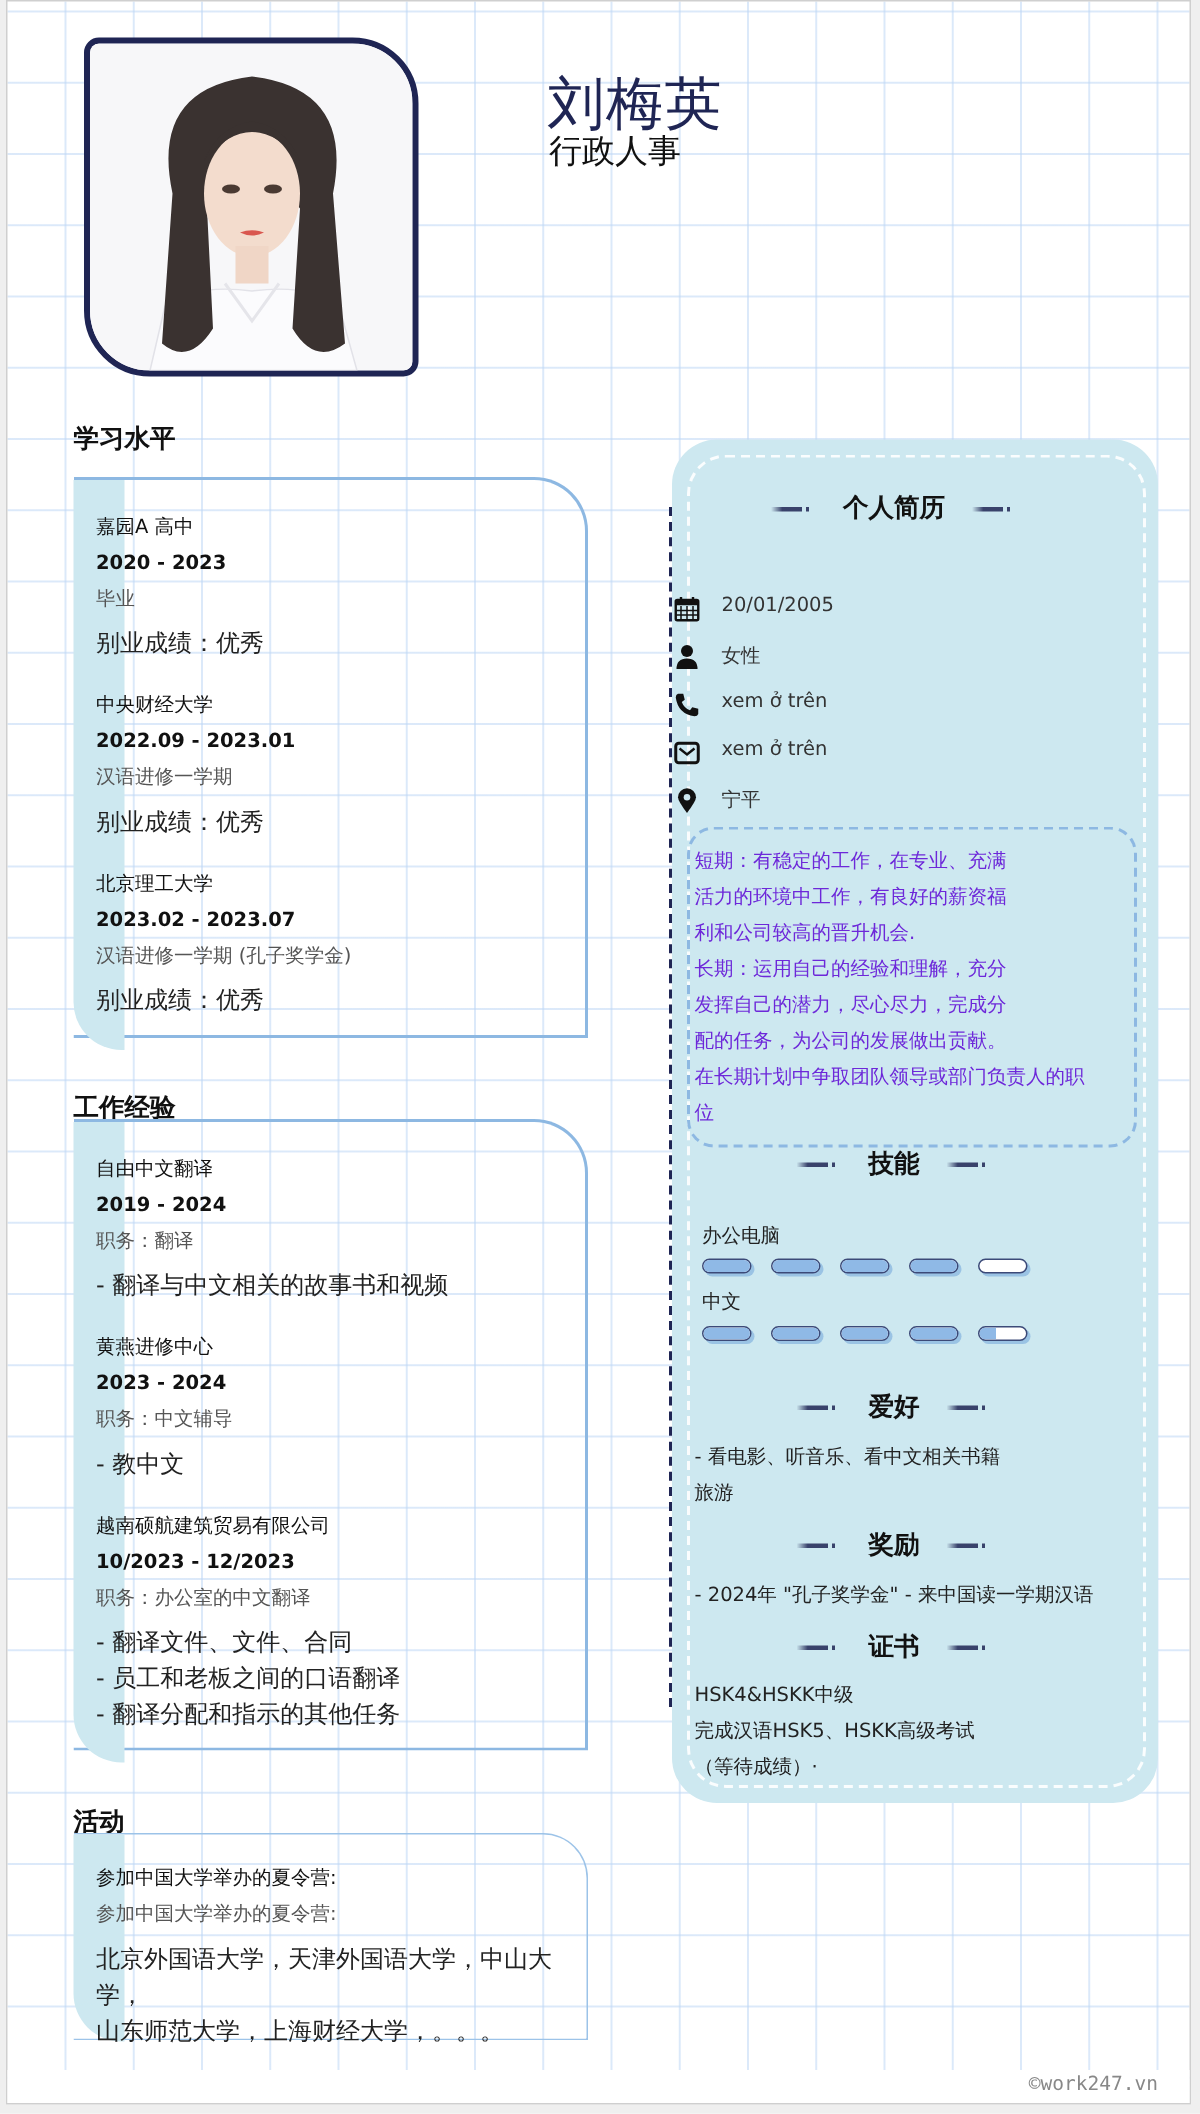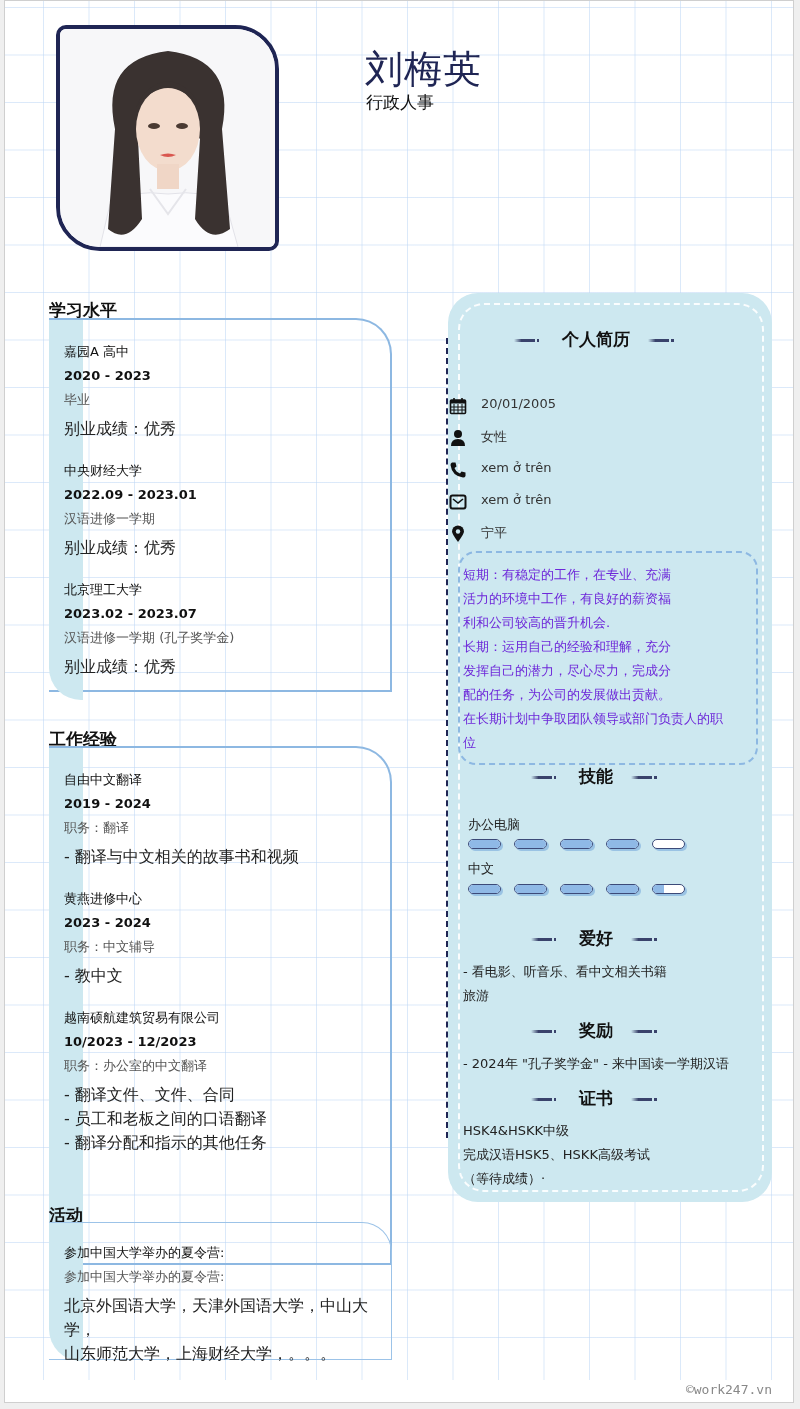--- a/index.html
+++ b/index.html
@@ -20,21 +20,21 @@
   
   .photo {
     position: absolute; left: 51px; top: 24px; width: 223px; height: 226px;
     border: 4px solid #1f2554; border-radius: 10px 44px 10px 44px;
     overflow: hidden; background: #f6f6f8;
   }
   .photo svg { width: 100%; height: 100%; display: block; }
 
   
   .name { position: absolute; left: 360px; top: 44px; font-size: 38px; font-weight: normal; color: #1f2554; letter-spacing: 1px; line-height: 48px; }
-  .job { position: absolute; left: 361px; top: 90px; font-size: 17px; color: #111; line-height: 22px; }
+  .job { position: absolute; left: 361px; top: 90px; font-size: 22px; color: #111; line-height: 22px; }
 
   
   .sec-title { position: absolute; left: 44px; font-size: 17px; font-weight: bold; color: #111; line-height: 22px; }
   .sec-box {
     position: absolute; left: 44px; width: 343px;
     border-top: 2px solid #8db8e2; border-right: 2px solid #8db8e2; border-bottom: 2px solid #8db8e2;
     border-radius: 0 36px 0 0;
   }
   .sec-box.thin { border-width: 1px; border-color: #9cc3e8; }
   .sec-strip {
@@ -110,21 +110,21 @@
       <ellipse cx="94" cy="97" rx="6" ry="3" fill="#4a3a32"></ellipse>
       <ellipse cx="122" cy="97" rx="6" ry="3" fill="#4a3a32"></ellipse>
       <path d="M100 126 Q108 130 116 126 Q108 123 100 126 Z" fill="#d9574f"></path>
       <path d="M90 160 L108 185 L126 160" fill="none" stroke="#e5e5ea" stroke-width="2"></path>
     </svg>
   </div>
 
   <div class="name">刘梅英</div>
   <div class="job">行政人事</div>
 
-  <div class="sec-title" style="top:298px">学习水平</div>
+  <div class="sec-title" style="top:281px">学习水平</div>
   <div class="sec-box" style="top:317px;height:374px">
     <div class="sec-strip"></div>
     <div class="sec-content">
       <div class="entry">
         <div class="e-title">嘉园A 高中</div>
         <div class="e-date">2020 - 2023</div>
         <div class="e-sub">毕业</div>
         <div class="e-gap"></div>
         <div class="e-line">别业成绩：优秀</div>
       </div>
@@ -139,21 +139,21 @@
         <div class="e-title">北京理工大学</div>
         <div class="e-date">2023.02 - 2023.07</div>
         <div class="e-sub">汉语进修一学期 (孔子奖学金)</div>
         <div class="e-gap"></div>
         <div class="e-line">别业成绩：优秀</div>
       </div>
     </div>
   </div>
 
   <div class="sec-title" style="top:727px">工作经验</div>
-  <div class="sec-box" style="top:745px;height:519px">
+  <div class="sec-box" style="top:745px;height:421px">
     <div class="sec-strip"></div>
     <div class="sec-content">
       <div class="entry">
         <div class="e-title">自由中文翻译</div>
         <div class="e-date">2019 - 2024</div>
         <div class="e-sub">职务：翻译</div>
         <div class="e-gap"></div>
         <div class="e-line">- 翻译与中文相关的故事书和视频</div>
       </div>
       <div class="entry">

